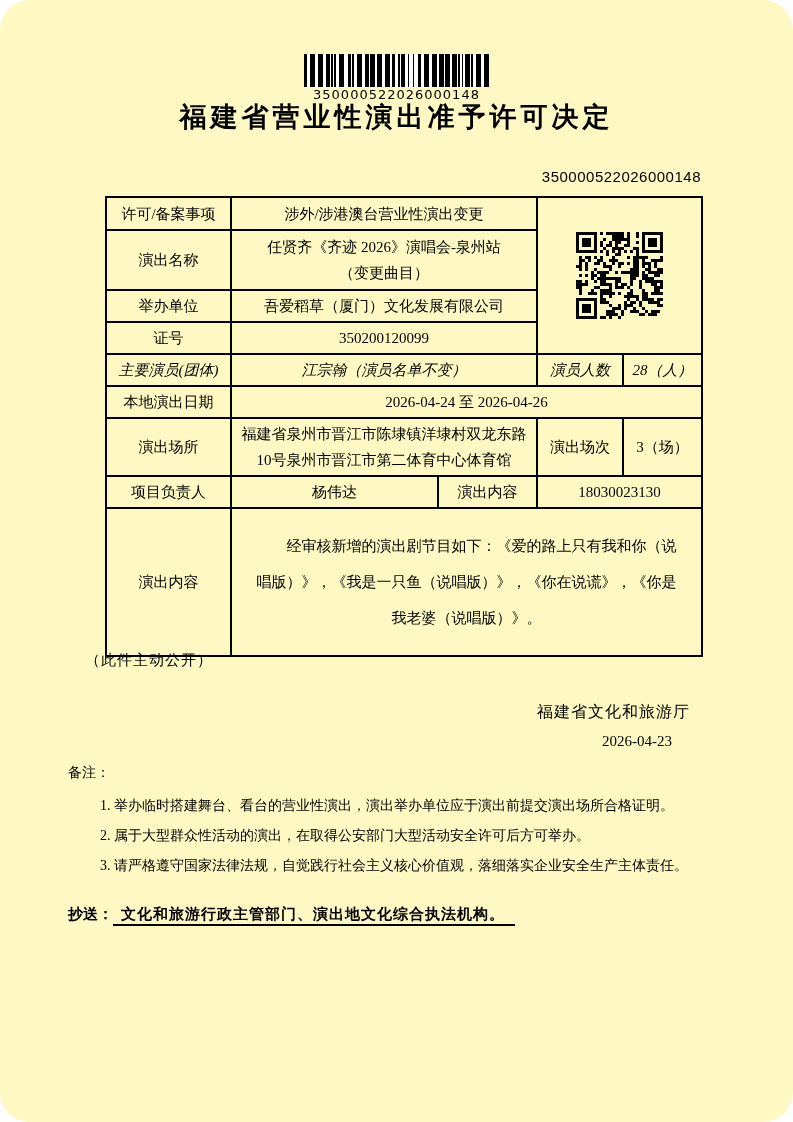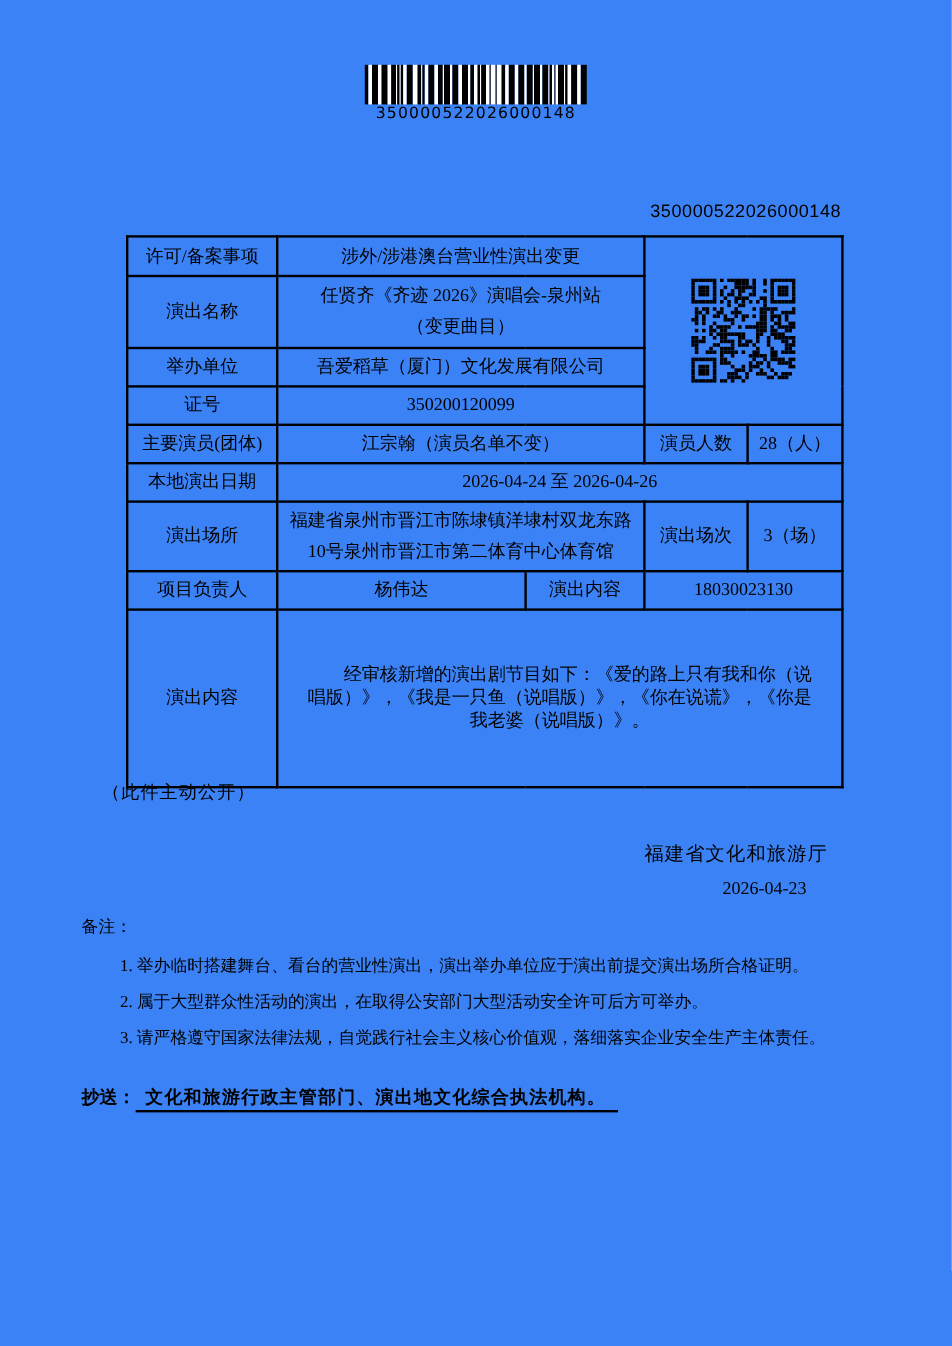--- a/index.html
+++ b/index.html
@@ -1,21 +1,21 @@
 <!DOCTYPE html>
 <html><head>
 <meta charset="utf-8">
 <style>
   html,body{margin:0;padding:0;}
   body{
     width:793px;height:1122px;background:#ffffff;color:#000;
     font-family:"Liberation Serif","DejaVu Serif",serif;
     position:relative;overflow:hidden;
   }
-  .page{position:absolute;inset:0;background:#3b82f6;}
+  .page{position:absolute;inset:0;background:#fef9c3;border-radius:30px;}
 
   
   .barcode-block{position:absolute;top:54px;left:0;right:0;text-align:center;}
   .barcode{width:186px;height:33px;margin:0 auto;display:flex;align-items:stretch;}
   .barcode .bar{flex-basis:0;}
   .barcode .b{background:#000;}
   .barcode .w{background:#fff;}
   .barcode-number{
     font-family:"DejaVu Sans","Liberation Sans",sans-serif;
     font-size:13px;letter-spacing:1px;margin-top:0px;color:#000;
@@ -42,27 +42,27 @@
     position:absolute;top:196px;left:105px;width:596px;
     border-collapse:collapse;table-layout:fixed;
     font-size:15px;
   }
   table.info-table td{
     border:2px solid #000;text-align:center;vertical-align:middle;
     padding:2px 6px;line-height:26px;overflow:hidden;
   }
   td.lbl{padding:2px 2px;}
   tr.r1{height:33px;} tr.r2{height:60px;} tr.r3{height:32px;}
-  tr.r4{height:30px;} tr.r5{height:29px;} tr.r6{height:29px;}
+  tr.r4{height:30px;} tr.r5{height:29px;font-style:italic;} tr.r6{height:29px;}
   tr.r7{height:57px;} tr.r8{height:32px;} tr.r9{height:148px;}
   td.qr-cell{vertical-align:middle;}
   #qrcode{display:block;margin:0 auto;}
   td.venue-val{ text-align:left;line-height:27px;padding:2px 8px;}
   td.content-val{vertical-align:top;text-align:left;padding:6px 10px 4px 10px;}
-  td.content-val p{margin:15px;text-indent:2em;line-height:19px;}
+  td.content-val p{margin:15px;text-indent:2em;line-height:36px;}
 
   
   .public-note{position:absolute;top:651px;left:85px;font-size:15px;letter-spacing:1px;}
   .issuer{position:absolute;top:702px;right:103px;font-size:16px;letter-spacing:1px;}
   .issue-date{position:absolute;top:733px;right:121px;font-size:15px;}
   .remarks-label{position:absolute;top:764px;left:68px;font-size:14px;}
   .remarks{position:absolute;top:791px;left:100px;right:60px;font-size:14px;}
   .remarks .note{line-height:30px;white-space:nowrap;}
   .cc-line{position:absolute;top:905px;left:68px;font-size:15px;font-weight:bold;}
   .cc-line .cc-value{
@@ -134,20 +134,21 @@
         <div class="bar w" style="flex-grow: 1;"></div>
         <div class="bar b" style="flex-grow: 1;"></div>
         <div class="bar w" style="flex-grow: 2;"></div>
         <div class="bar b" style="flex-grow: 3;"></div>
         <div class="bar w" style="flex-grow: 2;"></div>
         <div class="bar b" style="flex-grow: 3;"></div>
       </div>
     <div class="barcode-number">350000522026000148</div>
   </div>
 
+  <h1 class="title">福建省营业性演出准予许可决定</h1>
 
 
   <div class="doc-number">350000522026000148</div>
 
   <table class="info-table">
     <colgroup>
       <col style="width:125px">
         <col style="width:207px">
         <col style="width:99px">
       <col style="width:86px">

